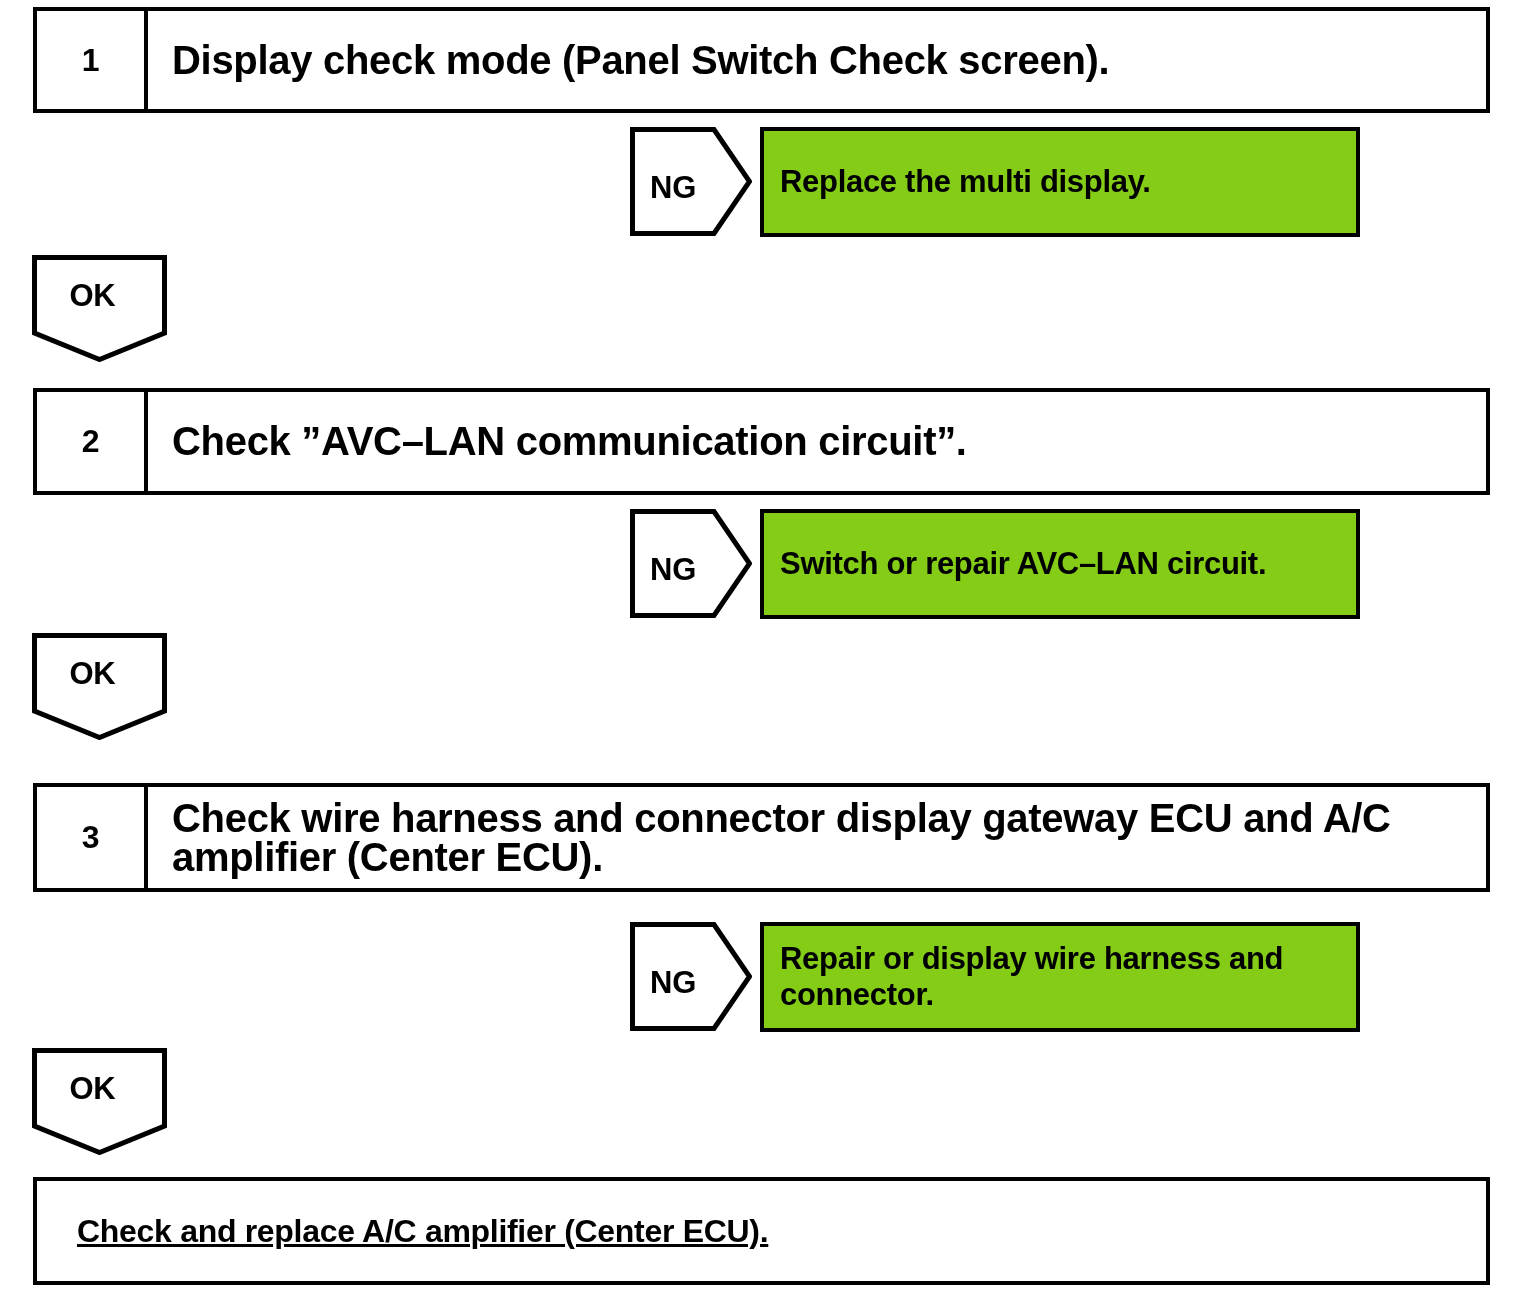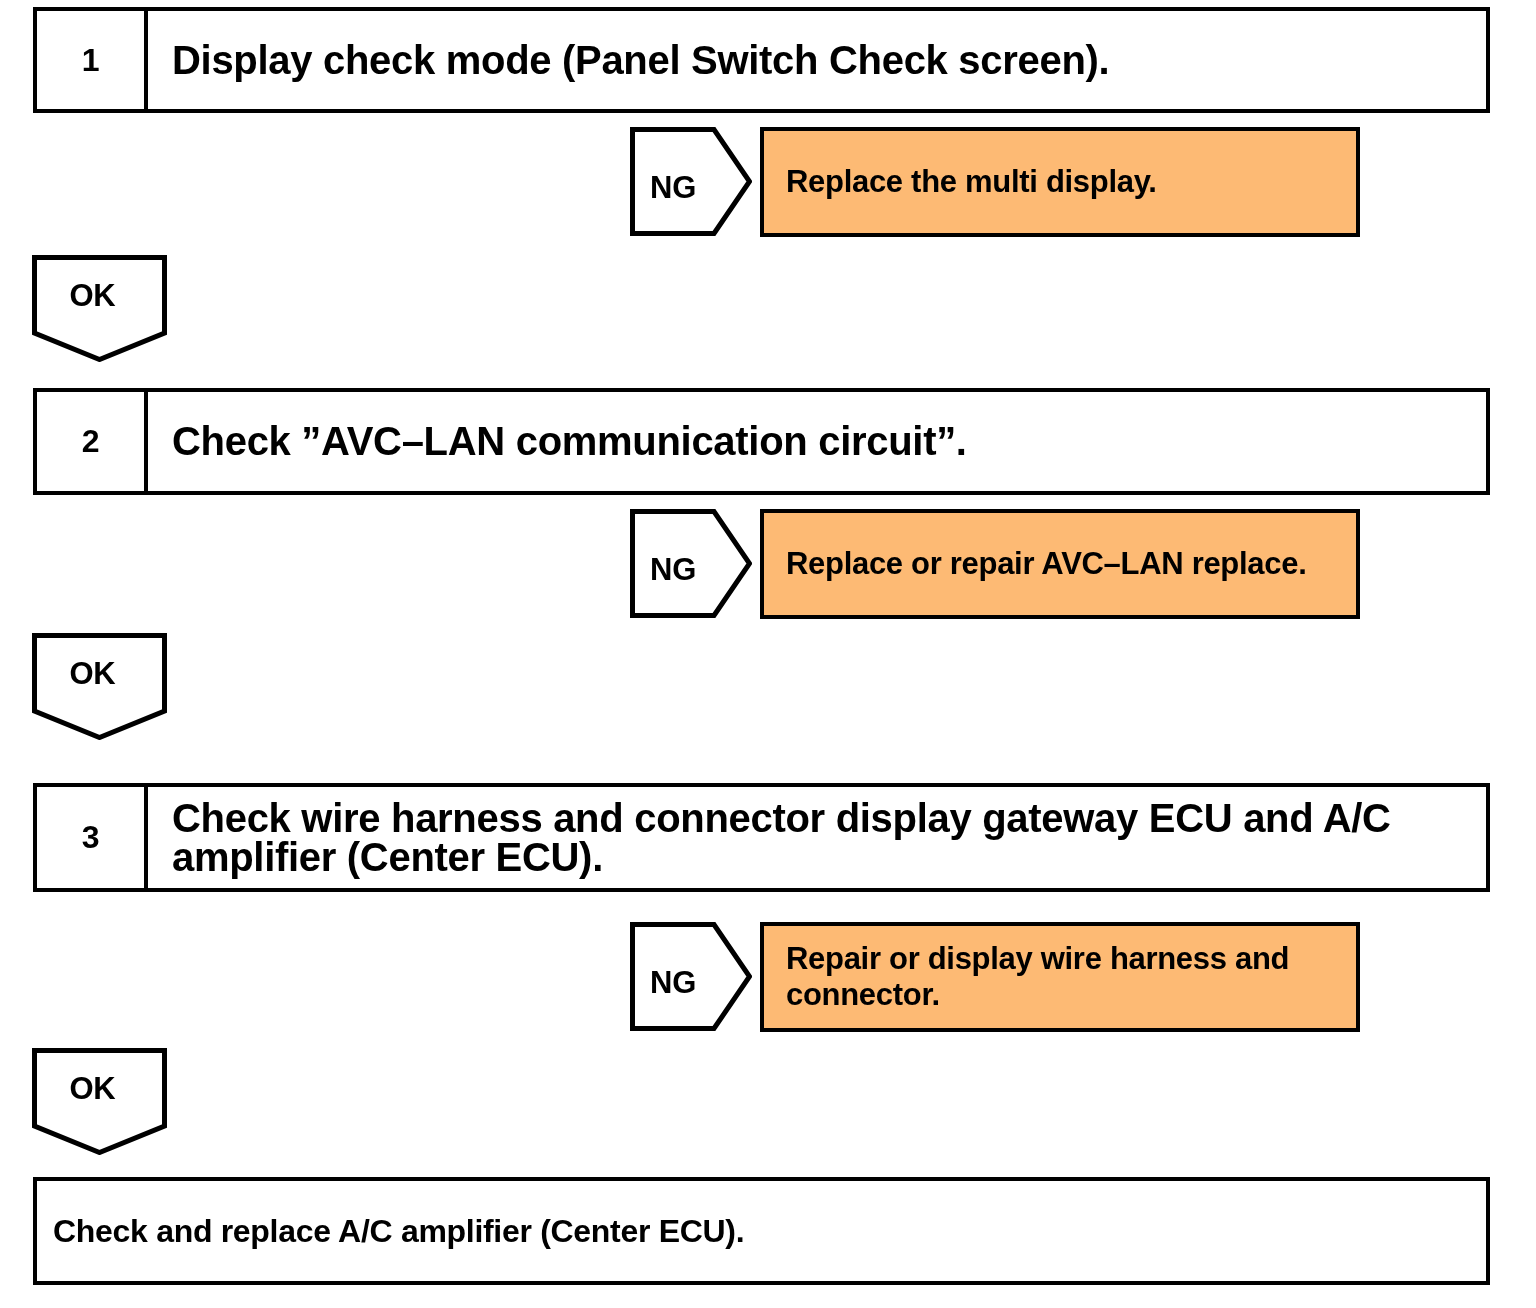--- a/index.html
+++ b/index.html
@@ -72,42 +72,43 @@
   .ok-pent .pent-label {
     left: 0; top: 0;
     width: 121px; height: 82px;
   }
   .result-box {
     position: absolute;
     left: 760px;
     width: 600px;
     box-sizing: border-box;
     border: 4px solid #000;
-    background: #fdba74;
+    background: #84cc16;
     display: flex;
     align-items: center;
-    padding-left: 22px;
+    padding-left: 16px;
     padding-right: 12px;
     font-size: 31px;
     letter-spacing: -0.3px;
   }
 
   
   .final-box {
     position: absolute;
     left: 33px;
     width: 1457px;
     box-sizing: border-box;
     border: 4px solid #000;
     background: #fff;
     display: flex;
     align-items: center;
-    padding-left: 16px;
+    padding-left: 40px;
     font-size: 32px;
     letter-spacing: -0.3px;
+    text-decoration: underline;
   }
 </style>
 </head>
 <body>
 
 <div class="canvas">
 
   <div class="step-box" style="top:7px; height:106px;">
     <div class="step-num">1</div>
     <div class="step-text">
@@ -139,21 +140,21 @@
     </div>
   </div>
 
   <div class="pent ng-pent" style="left:630px; top:509px; width:122px; height:109px;">
     <svg width="122" height="109" viewBox="0 0 122 109">
       <polygon points="2.5,2.5 84,2.5 119.5,54.5 84,106.5 2.5,106.5" fill="#ffffff" stroke="#000000" stroke-width="5"></polygon>
     </svg>
     <span class="pent-label">NG</span>
   </div>
   <div class="result-box" style="top:509px; height:110px;">
-    <span>Replace or repair AVC–LAN replace.</span>
+    <span>Switch or repair AVC–LAN circuit.</span>
   </div>
 
   <div class="pent ok-pent" style="left:32px; top:633px; width:135px; height:107px;">
     <svg width="135" height="107" viewBox="0 0 135 107">
       <polygon points="2.5,2.5 132.5,2.5 132.5,78 67.5,104.5 2.5,78" fill="#ffffff" stroke="#000000" stroke-width="5"></polygon>
     </svg>
     <span class="pent-label">OK</span>
   </div>
 
   <div class="step-box" style="top:783px; height:109px;">

